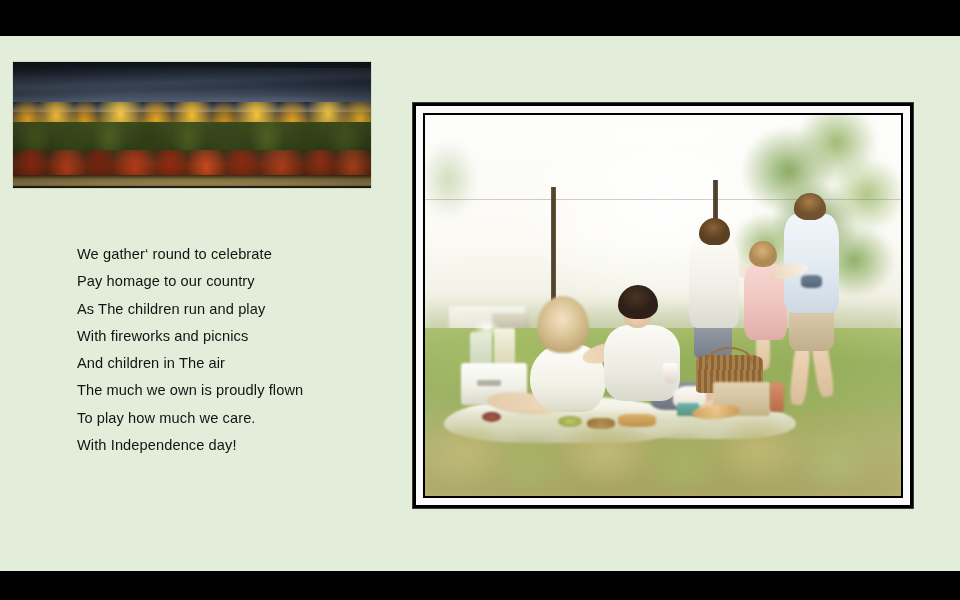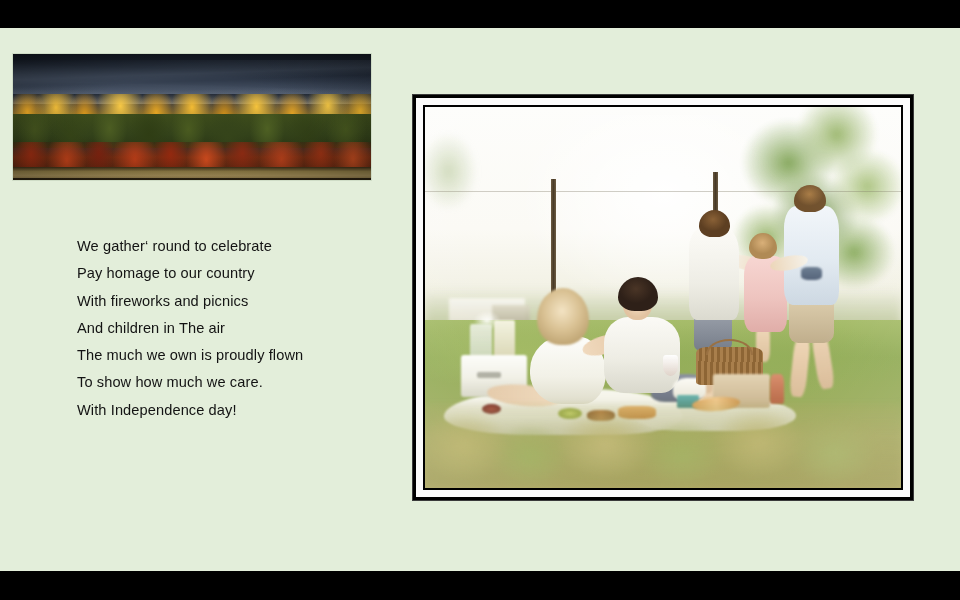--- a/index.html
+++ b/index.html
@@ -8,21 +8,21 @@
        font-family:"Liberation Sans","DejaVu Sans",sans-serif;}
 
   #slide-root{position:relative;width:960px;height:600px;background:#000;}
 
   
   .letterbox{position:absolute;left:0;width:960px;background:#000;}
   #bar-top{top:0;height:28px;}
   #bar-bottom{top:571px;height:29px;}
 
   
-  #slide-canvas{position:absolute;left:0;top:28px;width:960px;height:543px;
+  #slide-canvas{position:absolute;left:0;top:36px;width:960px;height:543px;
                 background:#e3eeda;overflow:hidden;}
 
   
   #forest-photo{position:absolute;left:13px;top:26px;width:358px;height:126px;
                 overflow:hidden;background:#2a3344;
                 box-shadow:0 0 0 1px #cfdcc6;}
   .f-layer{position:absolute;left:0;width:100%;}
 
   
   #forest-sky{top:0;height:50px;
@@ -328,24 +328,25 @@
       <div class="f-layer" id="forest-green"></div>
       <div class="f-layer" id="forest-red"></div>
       <div class="f-layer" id="forest-grass"></div>
       <div class="f-layer" id="forest-fore"></div>
       <div class="f-layer" id="forest-vignette"></div>
     </div>
 
     <div id="poem">
       <div class="poem-line">We gather‘ round to celebrate</div>
       <div class="poem-line">Pay homage to our country</div>
+      <div class="poem-line">As The children run and play</div>
       <div class="poem-line">With fireworks and picnics</div>
       <div class="poem-line">And children in The air</div>
       <div class="poem-line">The much we own is proudly flown</div>
-      <div class="poem-line">To show how much we care.</div>
+      <div class="poem-line">To play how much we care.</div>
       <div class="poem-line">With Independence day!</div>
     </div>
 
     <div id="picnic-frame">
       <div id="picnic-mat">
         <div id="picnic-photo">
 
           <div class="p-layer" id="pp-sky"></div>
           <div class="p-layer" id="pp-sun"></div>
           <div class="p-layer" id="pp-tree2"></div>

